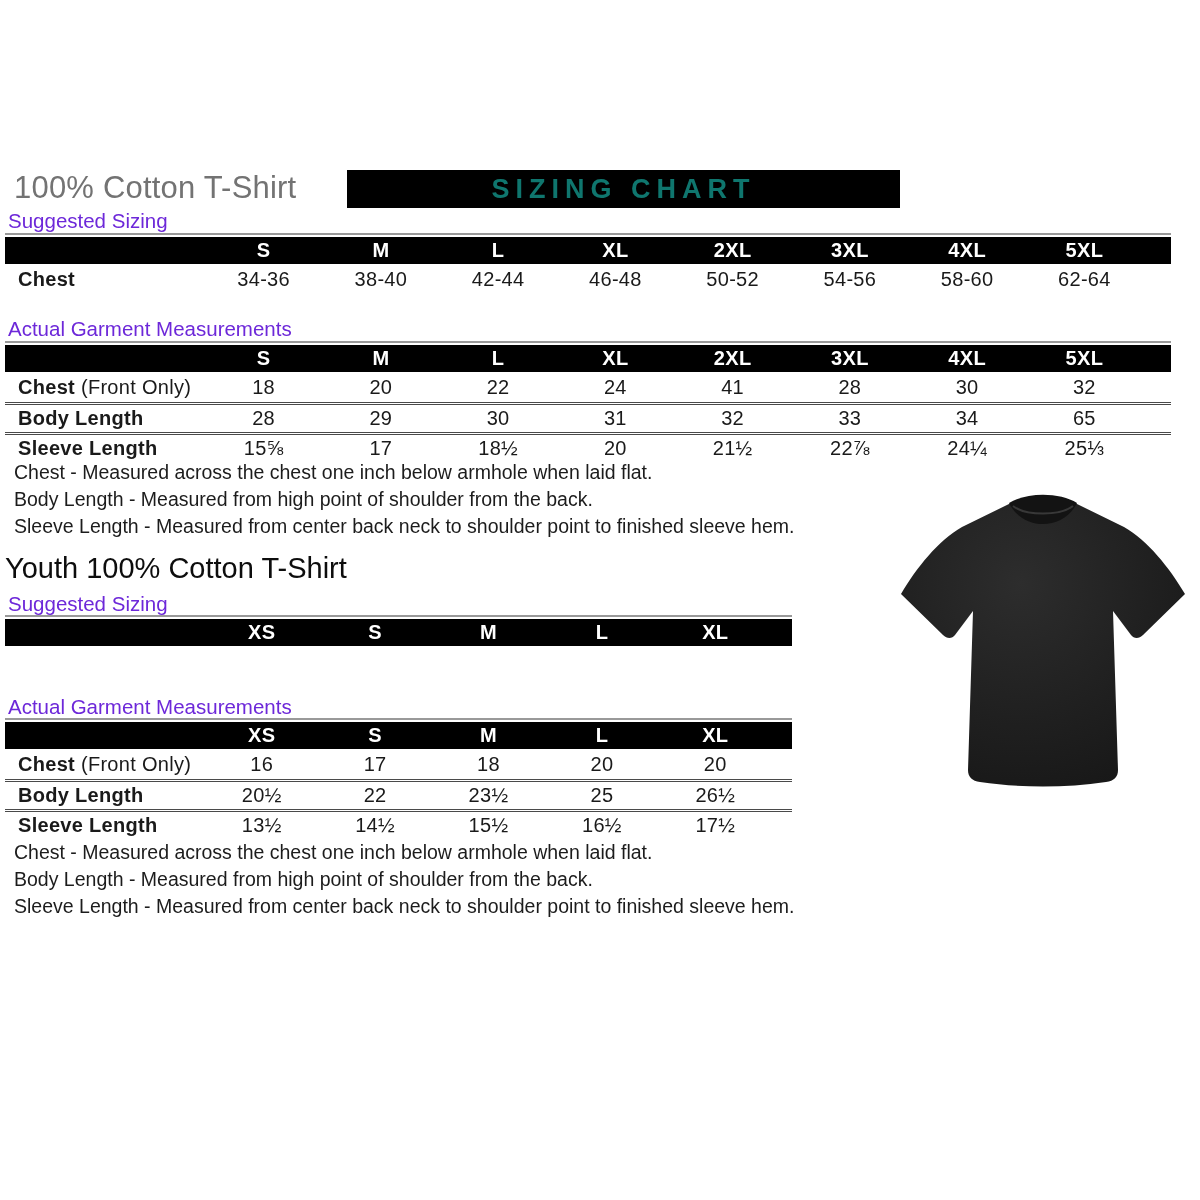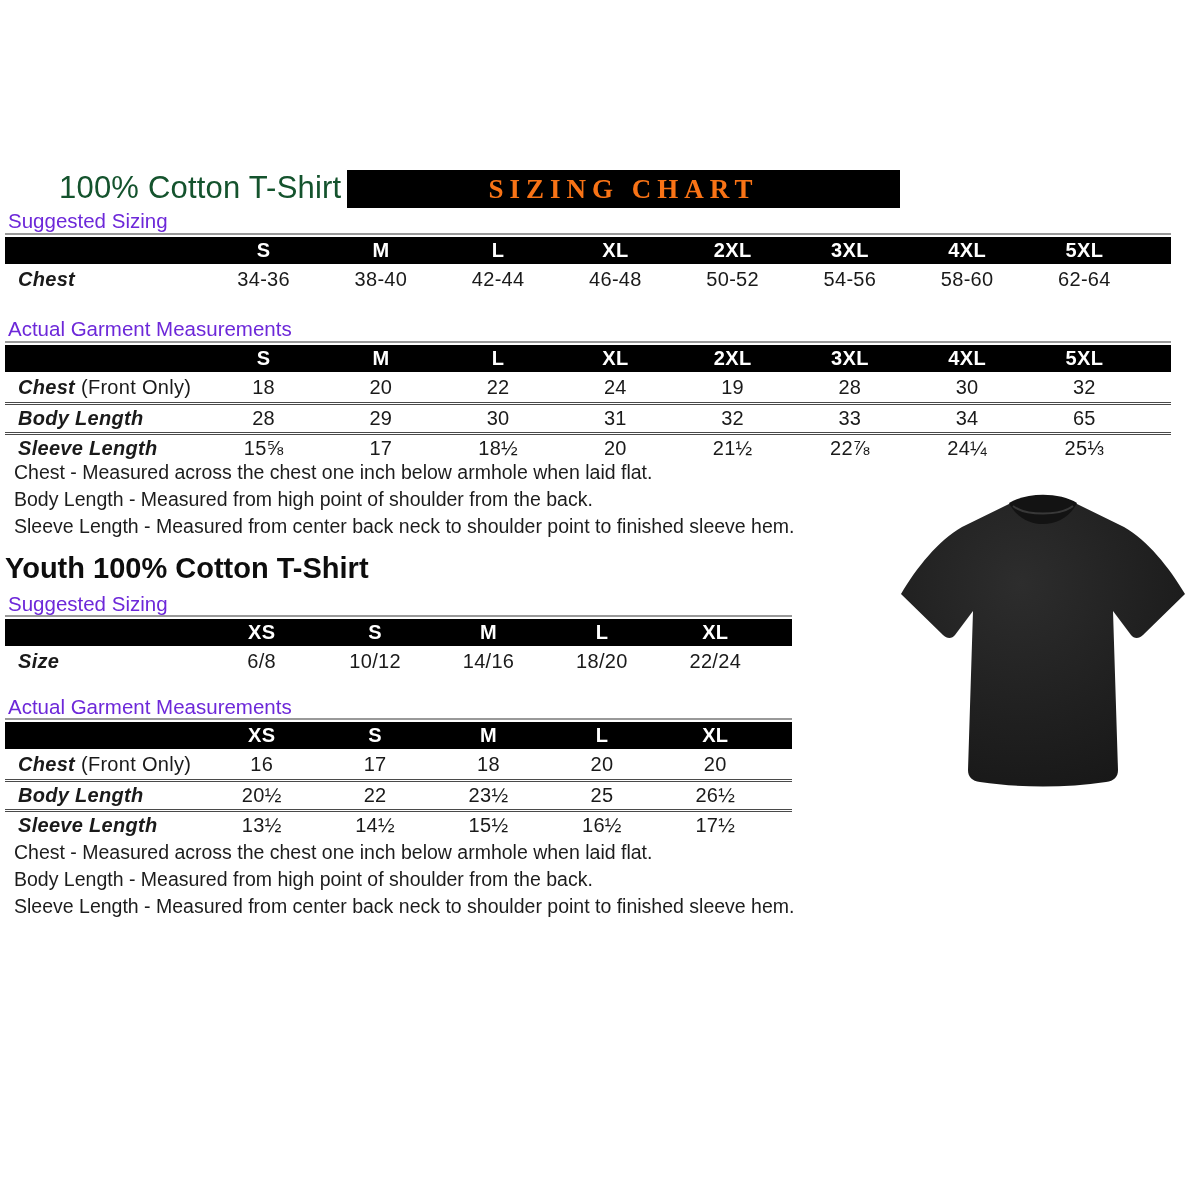--- a/index.html
+++ b/index.html
@@ -7,48 +7,48 @@
   body {
     position:relative;
     background:#ffffff;
     font-family:"Liberation Sans","DejaVu Sans",sans-serif;
     color:#161616;
     overflow:hidden;
   }
   .abs { position:absolute; }
 
   
-  .main-title { left:14px; top:170px; font-size:31px; font-weight:500; letter-spacing:0.2px; color:#14532d;margin-left:45px; }
+  .main-title { left:14px; top:170px; font-size:31px; font-weight:500; letter-spacing:0.2px; color:#737373; }
   .banner {
     left:347px; top:170px; width:553px; height:38px;
-    background:#000; color:#f97316;
+    background:#000; color:#0f766e;
     display:flex; align-items:center; justify-content:center;
-    font-size:27px; font-weight:700; letter-spacing:6px;font-family:Liberation Serif, serif;
+    font-size:27px; font-weight:700; letter-spacing:6px;
   }
-  .youth-title { left:5px; top:552px; font-size:29px; font-weight:700; color:#0d0d0d; }
+  .youth-title { left:5px; top:552px; font-size:29px; font-weight:400; color:#0d0d0d; }
   .sec-label { font-size:20.5px; color:#6d28d9; }
   #lbl-adult-suggested { left:8px; top:209px; }
   #lbl-adult-actual    { left:8px; top:317px; }
   #lbl-youth-suggested { left:8px; top:592px; }
   #lbl-youth-actual    { left:8px; top:695px; }
 
   
   .tbl { position:absolute; border-top:2px solid #999; }
   .tbl .thead {
     display:grid; height:27px; margin-top:2px;
     background:#000; color:#fff;
     font-weight:700; font-size:20px; align-items:center;
   }
   .tbl .th { text-align:center; letter-spacing:0.3px; }
   .tbl .trow { display:grid; height:30px; align-items:center; font-size:20px; color:#1a1a1a; }
   .tbl .trow:first-of-type { height:27px; }
   .tbl.lined .trow + .trow { border-top:3px double #4a4a4a; }
   .tbl .td { text-align:center; letter-spacing:0.3px; }
   .tbl .td.label { text-align:left; padding-left:13px; white-space:nowrap; }
-  .tbl .td.label b { font-weight:700;font-style:italic; }
+  .tbl .td.label b { font-weight:700; }
   .cols8 .thead, .cols8 .trow { grid-template-columns:200px repeat(8,1fr); padding-right:28px; }
   .cols5 .thead, .cols5 .trow { grid-template-columns:200px repeat(5,1fr); padding-right:20px; }
   #tbl-adult-suggested { left:5px; top:233px; width:1166px; }
   #tbl-adult-actual    { left:5px; top:341px; width:1166px; }
   #tbl-youth-suggested { left:5px; top:615px; width:787px; }
   #tbl-youth-actual    { left:5px; top:718px; width:787px; }
 
   
   .notes { font-size:19.5px; color:#1c1c1c; }
   .notes .note-line { height:20px; line-height:20px; margin-bottom:7px; white-space:nowrap; }
@@ -104,21 +104,21 @@
       <div class="th">3XL</div>
       <div class="th">4XL</div>
       <div class="th">5XL</div>
     </div>
     <div class="trow">
       <div class="td label"><b>Chest</b><span> (Front Only)</span></div>
       <div class="td">18</div>
       <div class="td">20</div>
       <div class="td">22</div>
       <div class="td">24</div>
-      <div class="td">19</div>
+      <div class="td">41</div>
       <div class="td">28</div>
       <div class="td">30</div>
       <div class="td">32</div>
     </div>
     <div class="trow">
       <div class="td label"><b>Body Length</b></div>
       <div class="td">28</div>
       <div class="td">29</div>
       <div class="td">30</div>
       <div class="td">31</div>
@@ -150,28 +150,20 @@
 
 <div class="abs sec-label" id="lbl-youth-suggested">Suggested Sizing</div>
 <div class="abs tbl cols5" id="tbl-youth-suggested">
     <div class="thead">
       <div class="th"></div>
       <div class="th">XS</div>
       <div class="th">S</div>
       <div class="th">M</div>
       <div class="th">L</div>
       <div class="th">XL</div>
-    </div>
-    <div class="trow">
-      <div class="td label"><b>Size</b></div>
-      <div class="td">6/8</div>
-      <div class="td">10/12</div>
-      <div class="td">14/16</div>
-      <div class="td">18/20</div>
-      <div class="td">22/24</div>
     </div>
   </div>
 
 <div class="abs sec-label" id="lbl-youth-actual">Actual Garment Measurements</div>
 <div class="abs tbl cols5 lined" id="tbl-youth-actual">
     <div class="thead">
       <div class="th"></div>
       <div class="th">XS</div>
       <div class="th">S</div>
       <div class="th">M</div>

